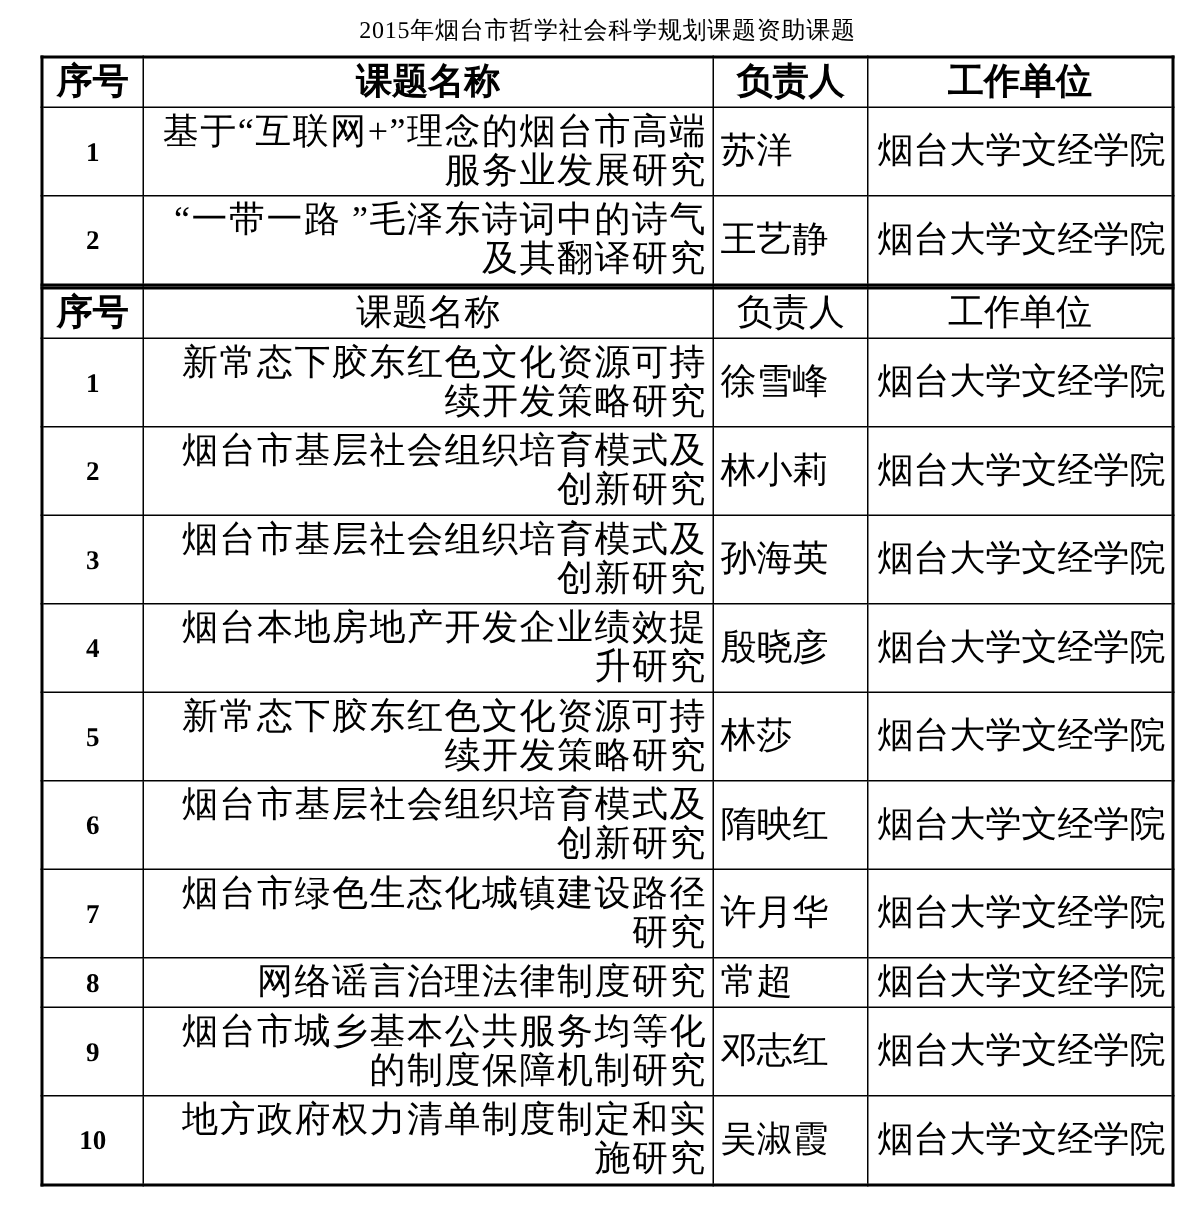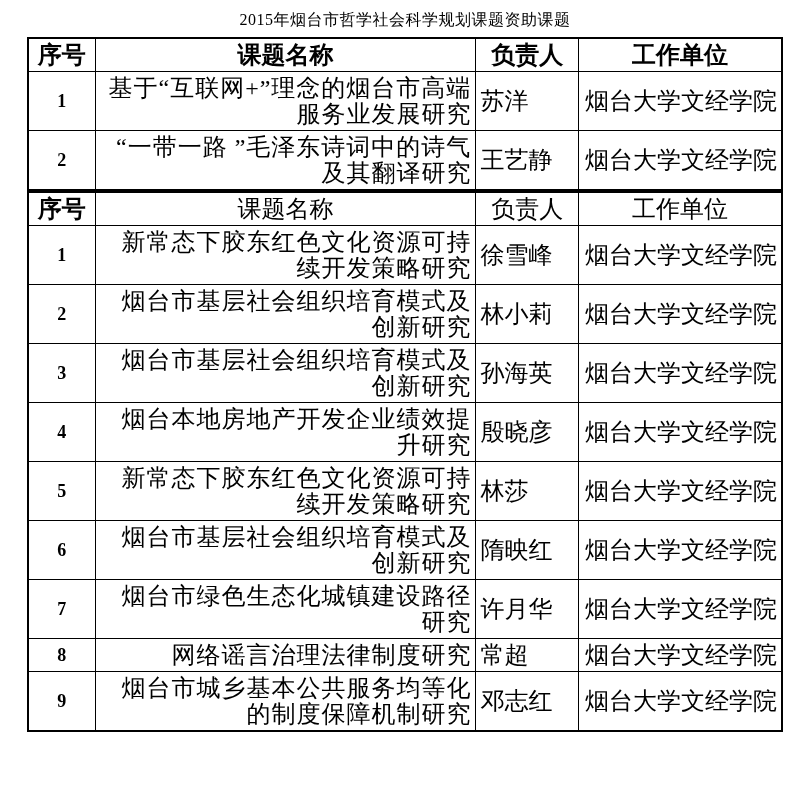--- a/index.html
+++ b/index.html
@@ -173,16 +173,22 @@
           <td class="cell-name">网络谣言治理法律制度研究</td>
           <td class="cell-leader">常超</td>
           <td class="cell-unit">烟台大学文经学院</td>
         </tr>
         <tr>
           <td class="cell-no">9</td>
           <td class="cell-name">烟台市城乡基本公共服务均等化的制度保障机制研究</td>
           <td class="cell-leader">邓志红</td>
           <td class="cell-unit">烟台大学文经学院</td>
         </tr>
+        <tr>
+          <td class="cell-no">10</td>
+          <td class="cell-name">地方政府权力清单制度制定和实施研究</td>
+          <td class="cell-leader">吴淑霞</td>
+          <td class="cell-unit">烟台大学文经学院</td>
+        </tr>
       </tbody>
   </table>
 
 </div>
 
 </body></html>

